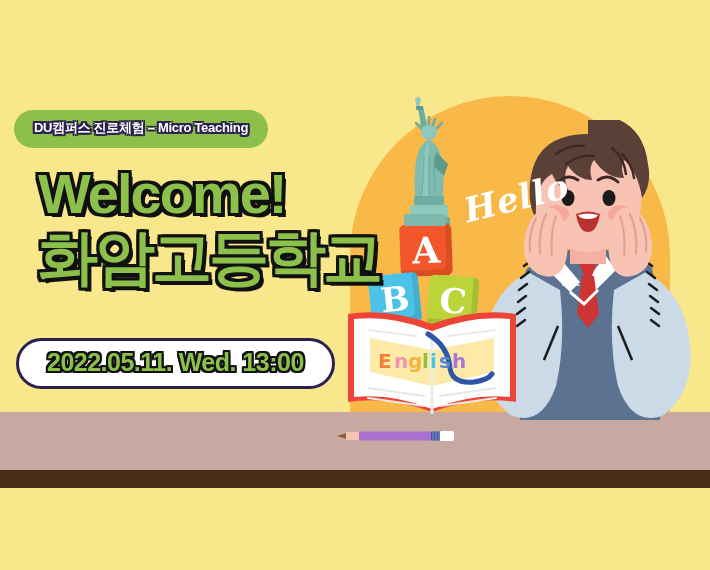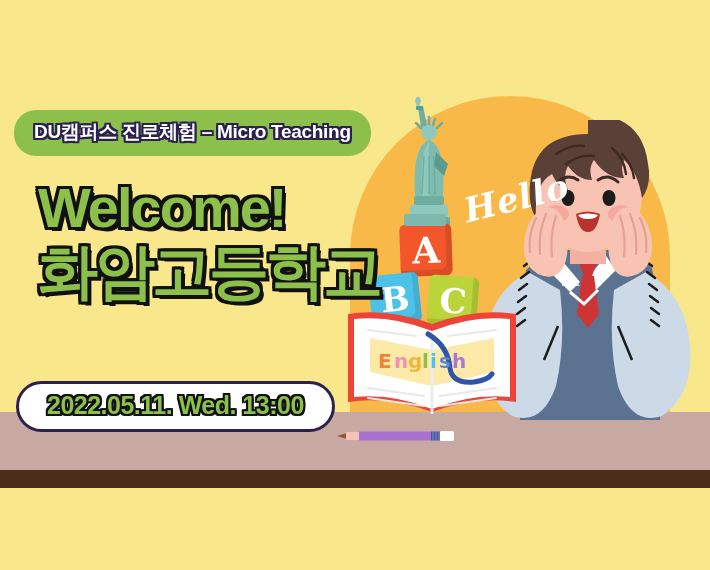--- a/index.html
+++ b/index.html
@@ -36,33 +36,33 @@
   
   .tag-badge{
     position:absolute;left:14px;top:110px;
     background:#8cc04a;
     border-radius:22px;
     padding:9px 20px 11px 20px;
     z-index:7;
   }
   .tag-badge .tag-text{
     display:block;
-    font-size:19px;font-weight:bold;letter-spacing:-0.3px;
+    font-size:13px;font-weight:bold;letter-spacing:-0.3px;
     color:#ffffff;
     -webkit-text-stroke:0px;
     text-shadow:
       -2px -2px 0 #2b2150, 2px -2px 0 #2b2150,
       -2px  2px 0 #2b2150, 2px  2px 0 #2b2150,
        0   -2px 0 #2b2150, 0    2px 0 #2b2150,
       -2px  0   0 #2b2150, 2px  0   0 #2b2150;
     white-space:nowrap;
   }
 
   .headline{
-    position:absolute;left:38px;top:180px;z-index:7;
+    position:absolute;left:38px;top:166px;z-index:7;
   }
   .headline .line{
     display:block;
     font-weight:bold;
     color:#8cc04a;
     line-height:1.0;
     white-space:nowrap;
     text-shadow:
       -3px -3px 0 #111111, 3px -3px 0 #111111,
       -3px  3px 0 #111111, 3px  3px 0 #111111,
@@ -72,21 +72,20 @@
   }
   .headline .line-en{font-size:56px;letter-spacing:-2px;}
   .headline .line-ko{font-size:60px;letter-spacing:-3px;margin-top:6px;text-align:right;}
 
   .date-badge{
     position:absolute;left:16px;top:338px;z-index:7;
     background:#ffffff;
     border:3px solid #2b2150;
     border-radius:26px;
     padding:7px 28px 9px 28px;
-    margin-top:43px;
   }
   .date-badge .date-text{
     display:block;
     font-size:25px;font-weight:bold;letter-spacing:-0.5px;
     color:#8cc04a;
     white-space:nowrap;
     text-shadow:
       -2px -2px 0 #111111, 2px -2px 0 #111111,
       -2px  2px 0 #111111, 2px  2px 0 #111111,
        0   -2px 0 #111111, 0    2px 0 #111111,

